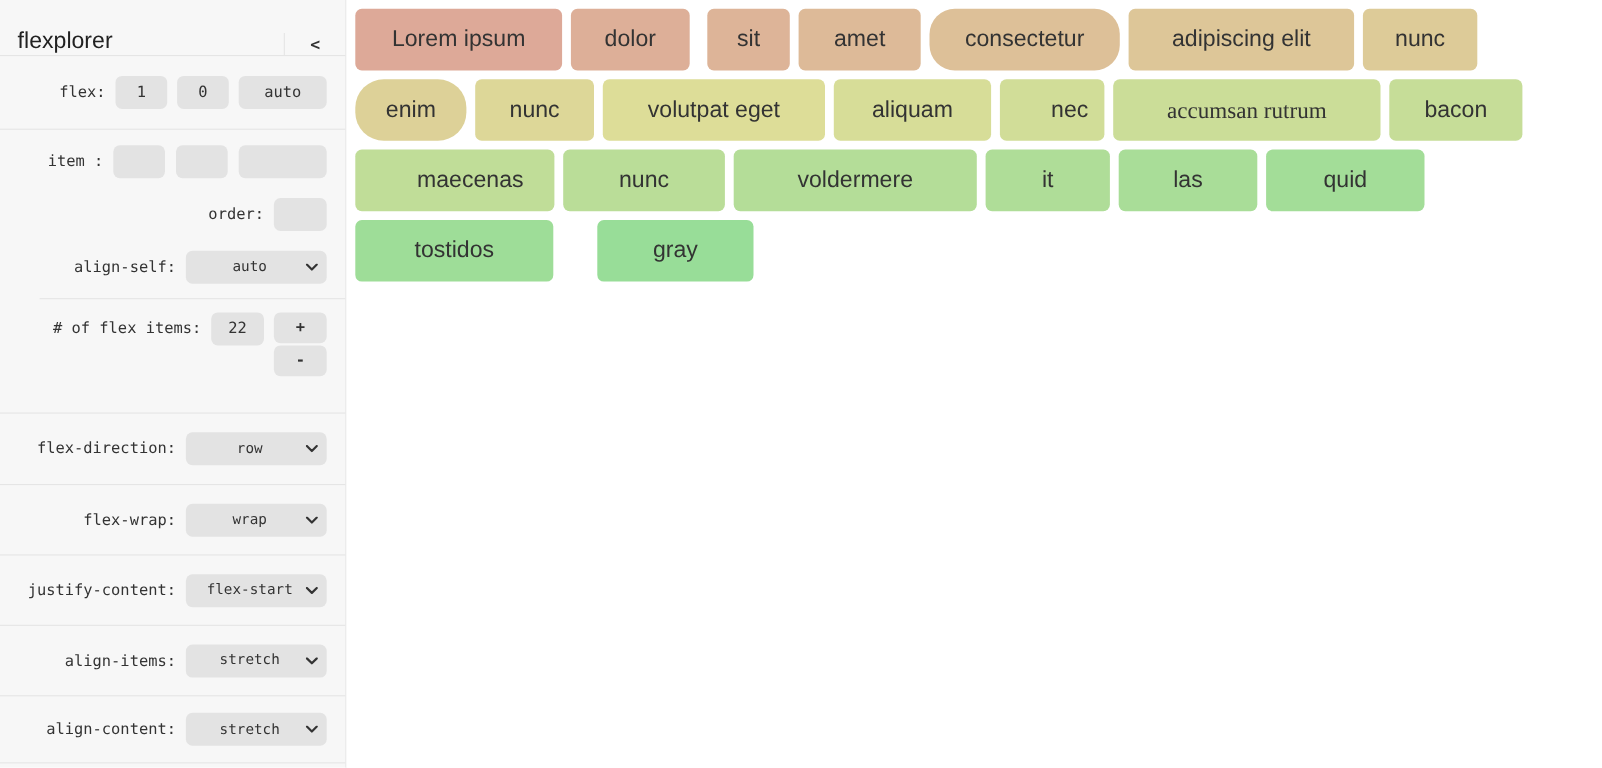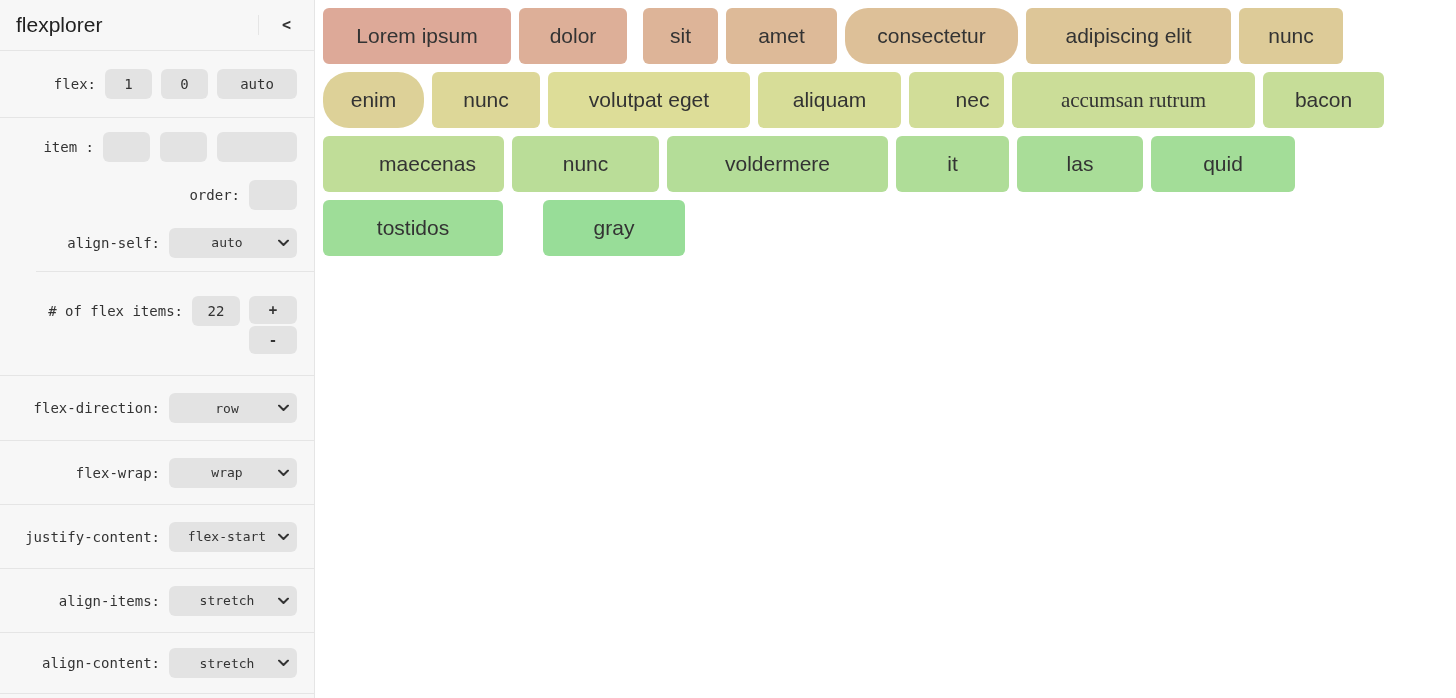--- a/index.html
+++ b/index.html
@@ -7,21 +7,21 @@
   body {
     width:1456px; height:698px; overflow:hidden;
     display:flex; background:#ffffff;
     font-family:"Liberation Sans", sans-serif;
   }
   
   .sidebar {
     width:315px; min-width:315px; height:698px;
     background:#f7f7f7; border-right:1px solid #e5e5e5;
   }
-  .sb-header { height:50px; display:flex; align-items:center; }
+  .sb-header { height:50px; display:flex; align-items:flex-end; }
   .sb-title {
     flex:1; font-size:21px; color:#222;
     display:flex; align-items:center; padding-left:16px;
   }
   .sb-collapse {
     width:56px; background:transparent; border:none;
     border-left:1px solid #e5e5e5; cursor:pointer;
     font:bold 15px "DejaVu Sans Mono", monospace; color:#333;
   }
   .sb-section {
@@ -41,21 +41,21 @@
     width:48px; height:28px; cursor:pointer;
     font:bold 14px "DejaVu Sans Mono", monospace; color:#333;
   }
   #sec-flex { height:67px; }
   #sec-item {
     height:154px; flex-direction:column; align-items:flex-end;
     justify-content:center; gap:18px;
   }
   .sb-row { display:flex; align-items:center; gap:10px; }
   .sb-row .sb-label { margin-right:-1px; }
-  #sec-count { height:104px; align-items:flex-start; padding-top:24px;margin-left:36px; }
+  #sec-count { height:104px; align-items:flex-start; padding-top:12px;margin-left:36px; }
   #sec-count .sb-label { line-height:30px; }
   .btn-col { display:flex; flex-direction:column; gap:2px; }
   #sec-direction { height:65px; }
   #sec-wrap, #sec-justify, #sec-aitems { height:64px; }
   #sec-acontent { height:62px; border-bottom:1px solid #e5e5e5; }
   .select-wrap { position:relative; width:128px; height:30px; }
   .select-wrap select {
     width:100%; height:100%; appearance:none; -webkit-appearance:none;
     background:#e3e3e3; border:none; border-radius:6px;
     font:13px "DejaVu Sans Mono", monospace; color:#333;

